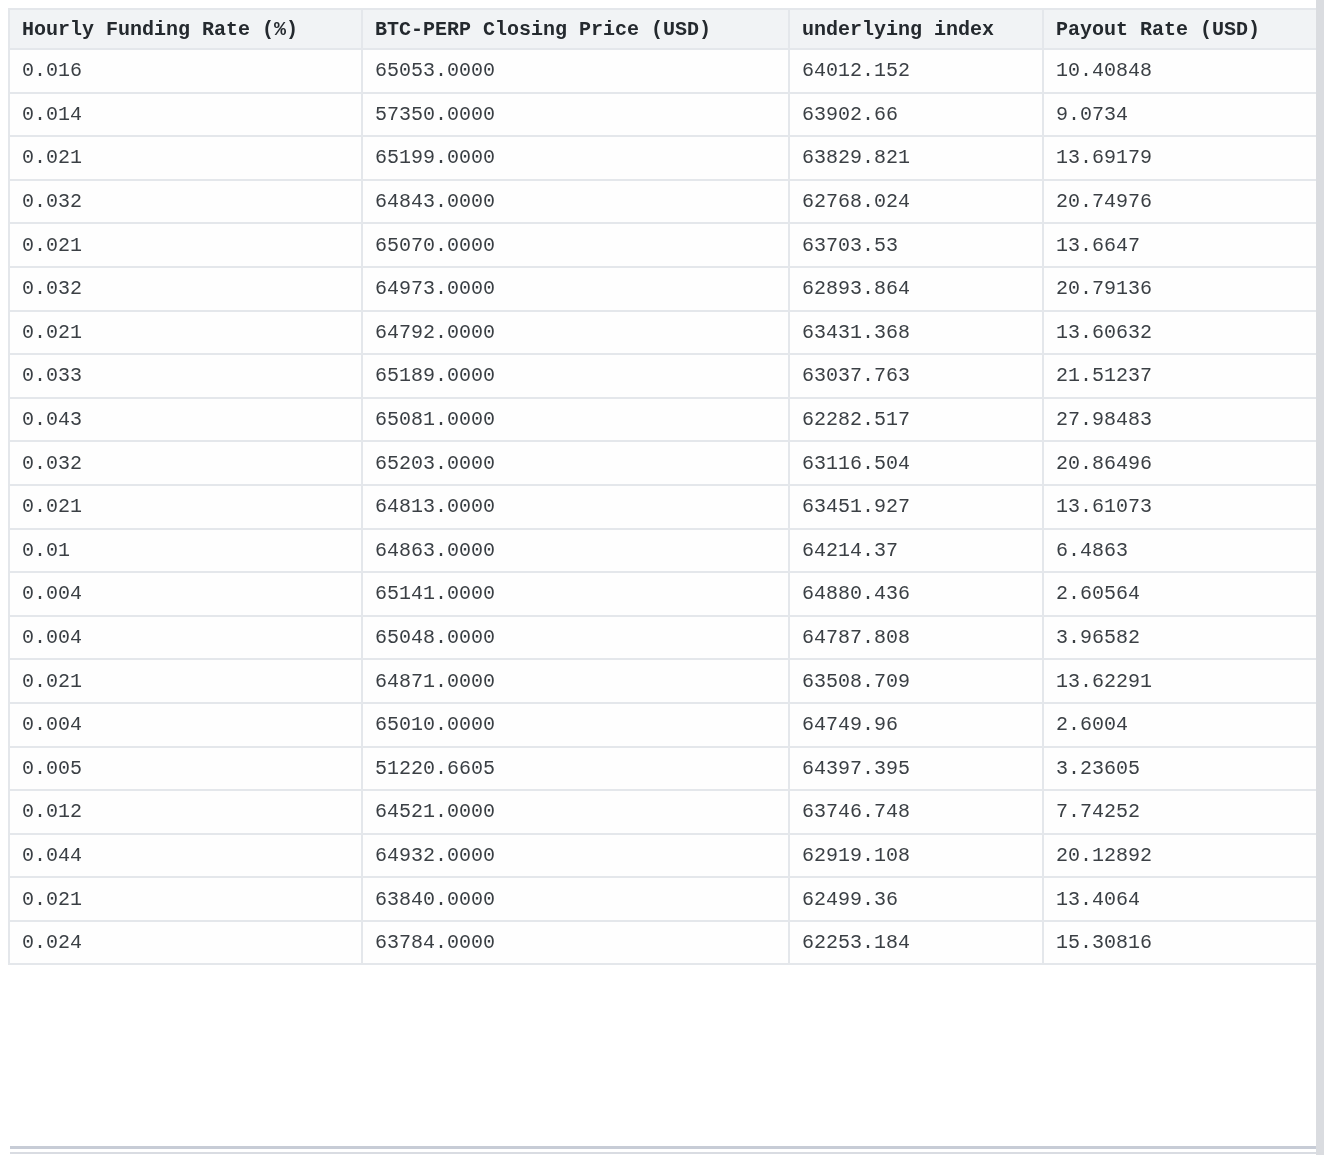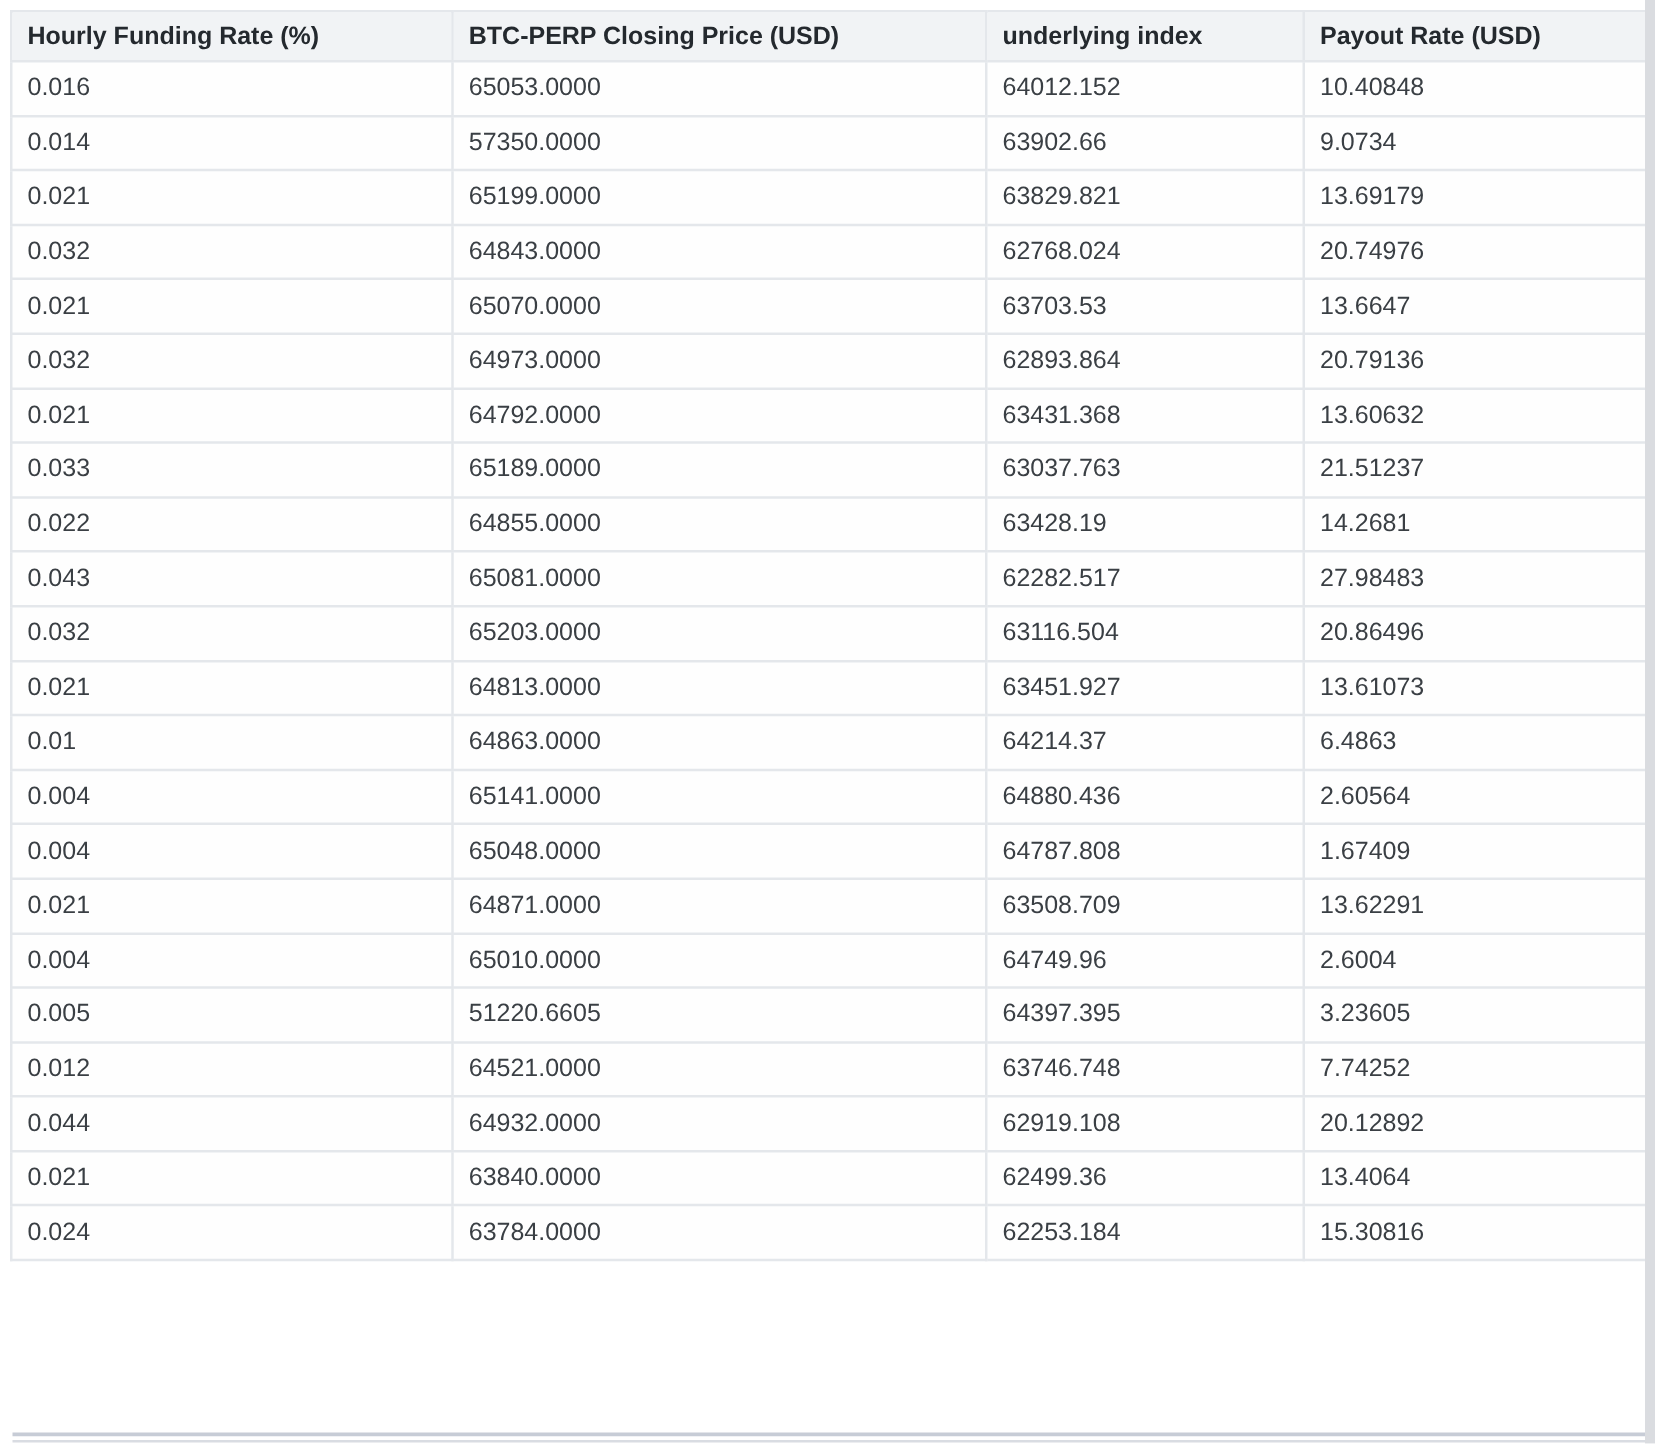--- a/index.html
+++ b/index.html
@@ -40,21 +40,21 @@
     font-size: 20px;
     font-weight: 600;
   }
   table.data-table td {
     height: 43.6px;
     background: #fefefe;
     color: #3a3f44;
     font-size: 20px;
     font-weight: 400;
   }
-  table.data-table { border-right: 2px solid #d4d7db; }
+  table.data-table { border-right: 2px solid #d4d7db; font-family: Liberation Mono, monospace; }
   .right-edge-strip {
     position: absolute;
     right: 0;
     top: 0;
     width: 8px;
     height: 100%;
     background: #dadce0;
   }
   .bottom-divider-1 {
     position: absolute;
@@ -136,26 +136,20 @@
           <td>63431.368</td>
           <td>13.60632</td>
         </tr>
         <tr>
           <td>0.033</td>
           <td>65189.0000</td>
           <td>63037.763</td>
           <td>21.51237</td>
         </tr>
         <tr>
-          <td>0.022</td>
-          <td>64855.0000</td>
-          <td>63428.19</td>
-          <td>14.2681</td>
-        </tr>
-        <tr>
           <td>0.043</td>
           <td>65081.0000</td>
           <td>62282.517</td>
           <td>27.98483</td>
         </tr>
         <tr>
           <td>0.032</td>
           <td>65203.0000</td>
           <td>63116.504</td>
           <td>20.86496</td>
@@ -175,21 +169,21 @@
         <tr>
           <td>0.004</td>
           <td>65141.0000</td>
           <td>64880.436</td>
           <td>2.60564</td>
         </tr>
         <tr>
           <td>0.004</td>
           <td>65048.0000</td>
           <td>64787.808</td>
-          <td>1.67409</td>
+          <td>3.96582</td>
         </tr>
         <tr>
           <td>0.021</td>
           <td>64871.0000</td>
           <td>63508.709</td>
           <td>13.62291</td>
         </tr>
         <tr>
           <td>0.004</td>
           <td>65010.0000</td>

